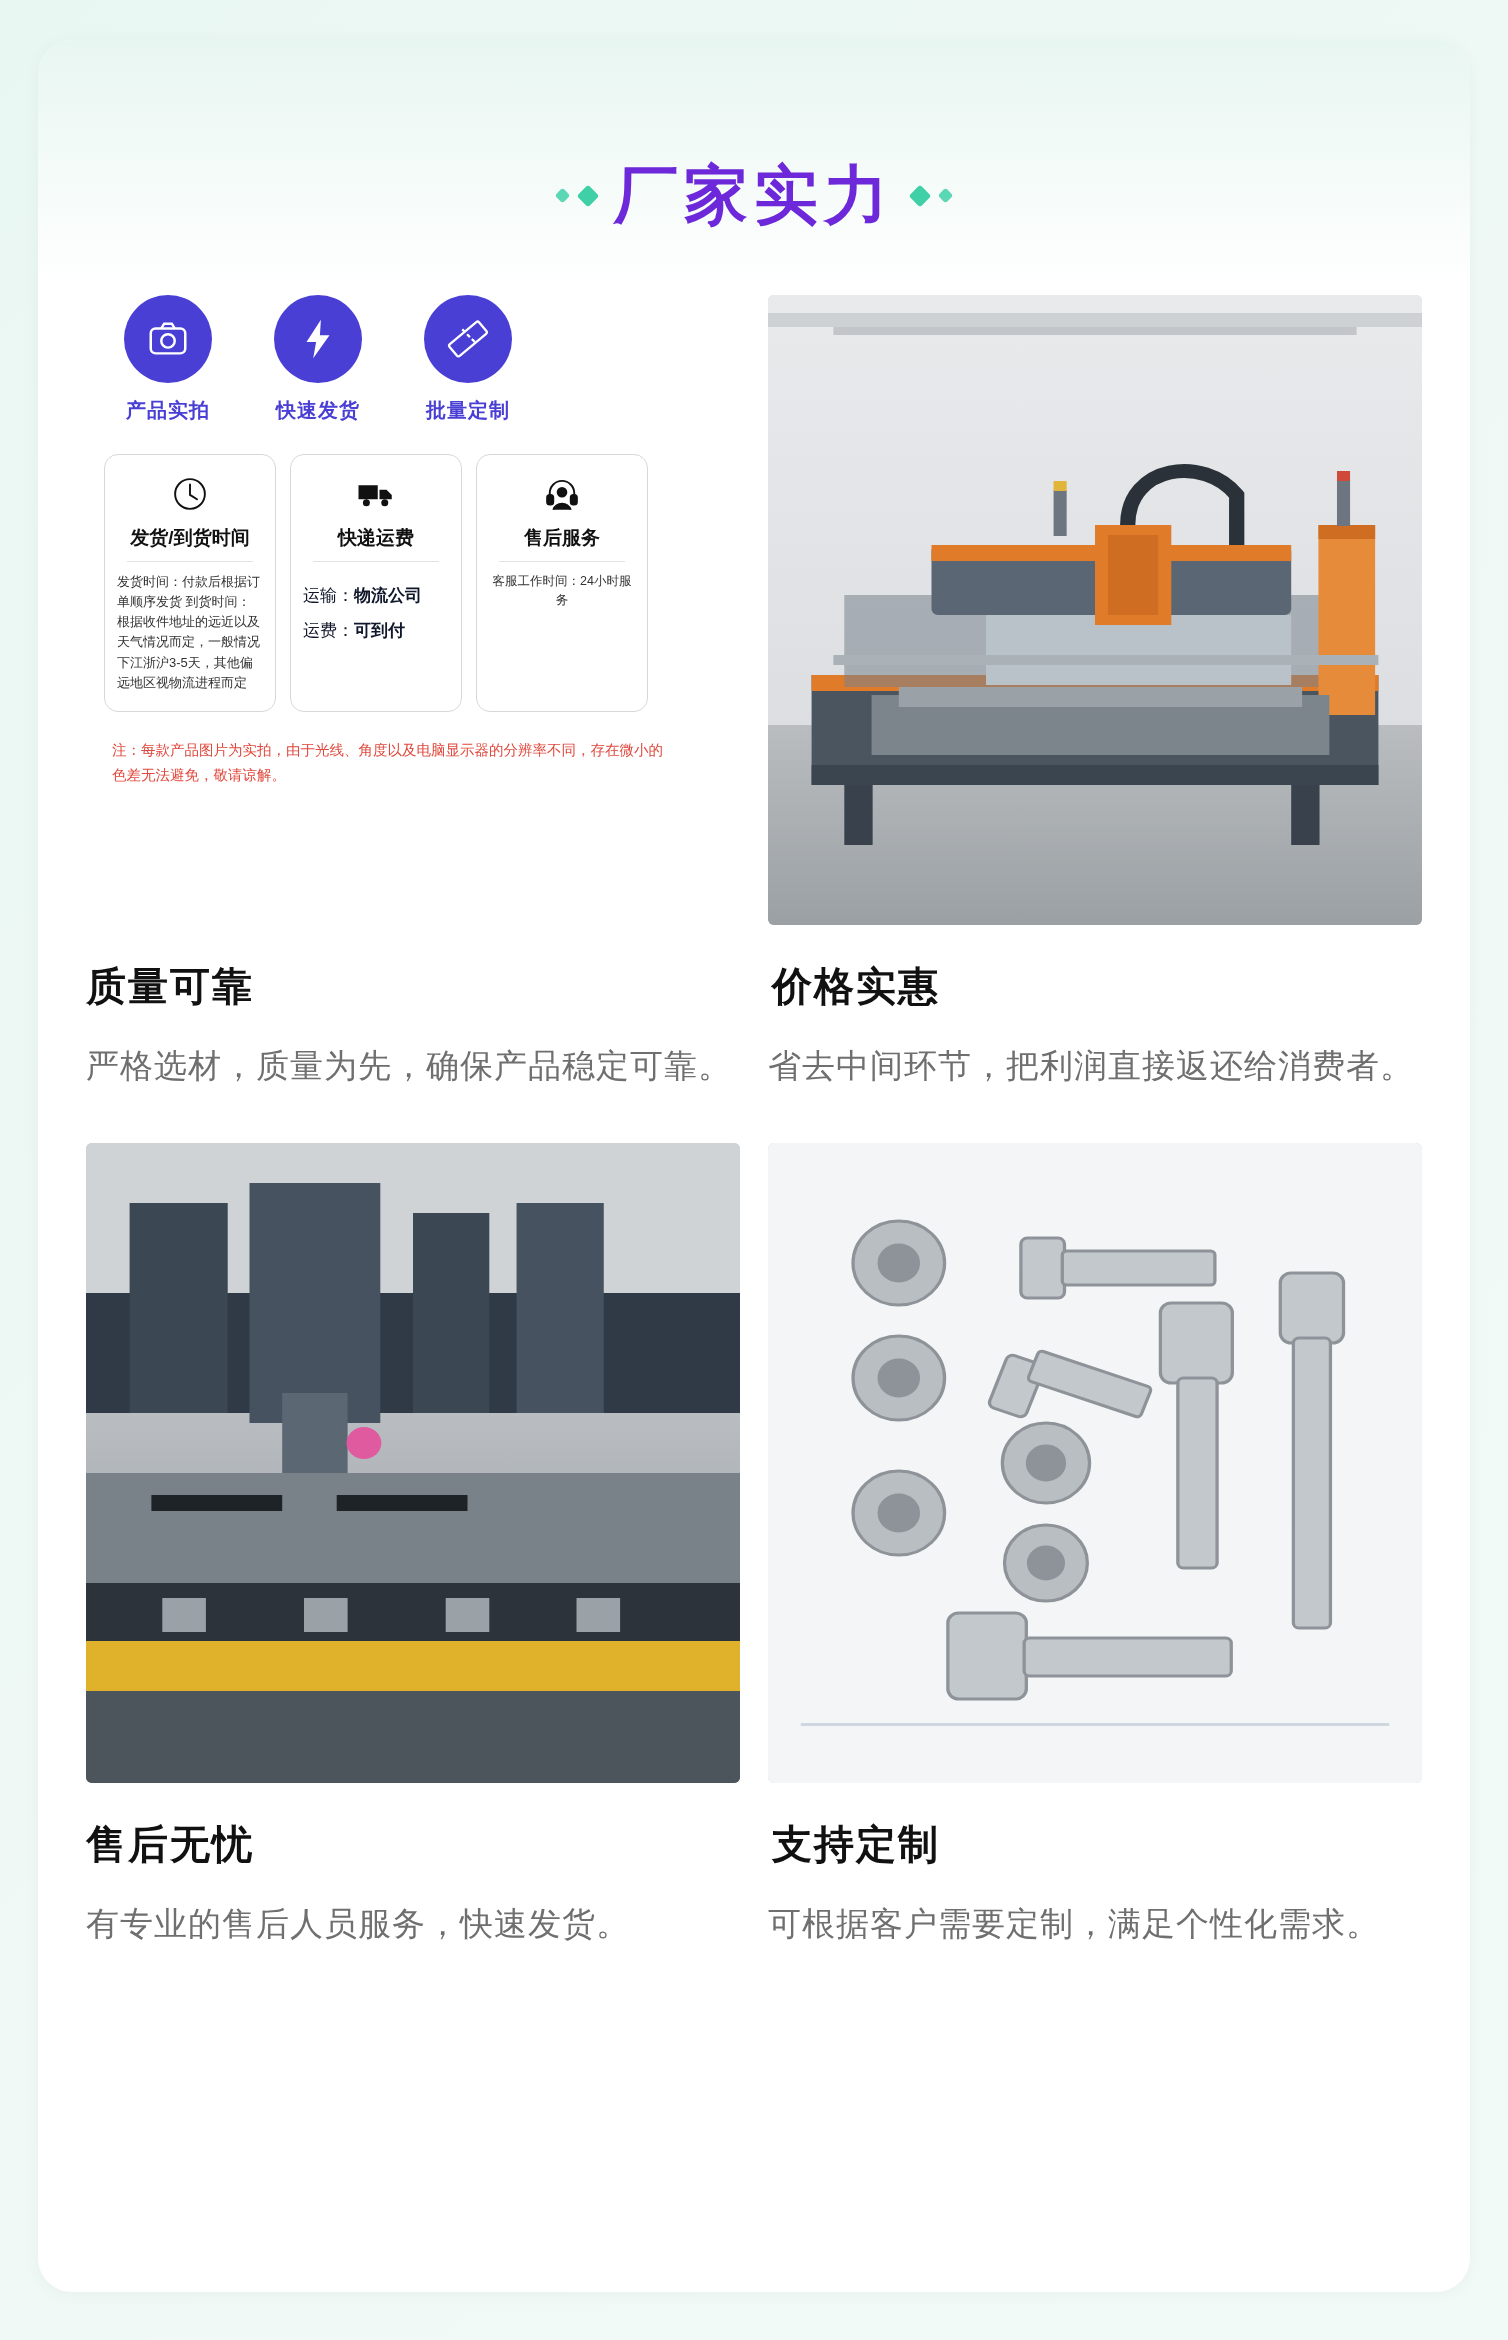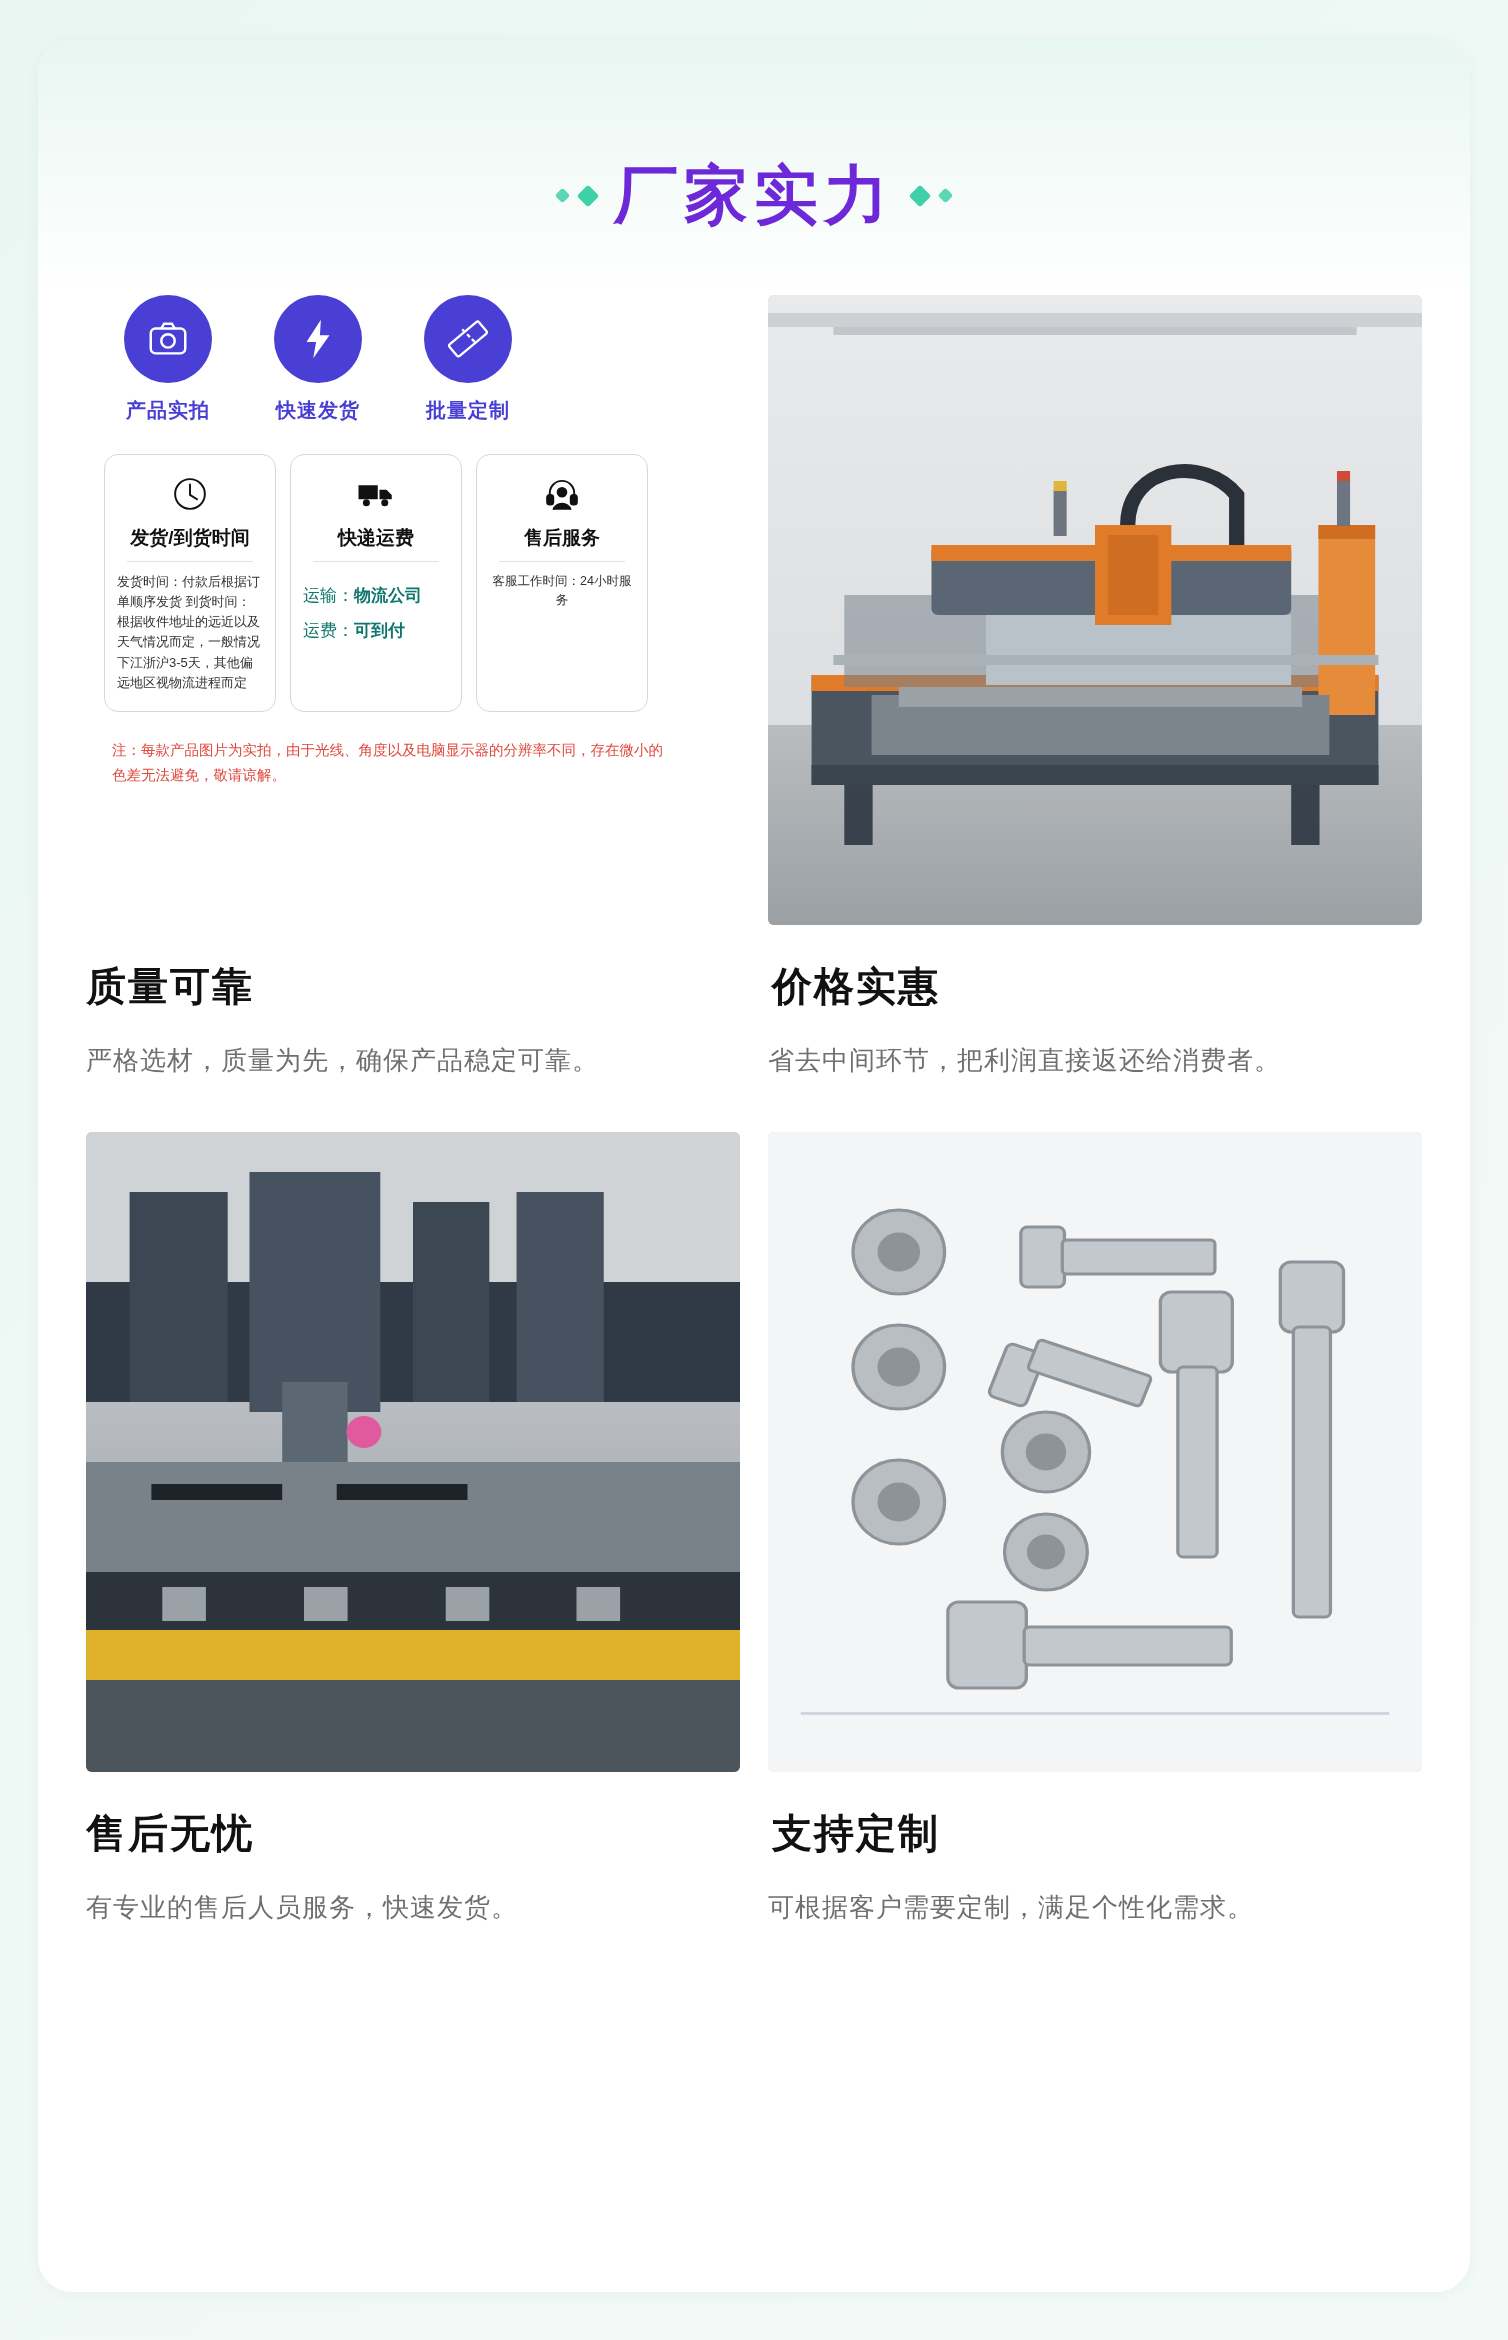--- a/index.html
+++ b/index.html
@@ -103,21 +103,21 @@
   .box-icon svg { width: 42px; height: 42px; }
   .box-title {
     font-size: 19px;
     font-weight: bold;
     color: #111;
     margin-bottom: 10px;
     text-align: center;
   }
   .box-sep { width: 86%; height: 1px; background: #e2e2e2; margin-bottom: 10px; }
   .box-body { font-size: 13px; color: #333; line-height: 1.55; text-align: left; width: 100%; }
-  .kv { font-size: 17px; color: #0f766e; margin: 12px 0 0 0; text-align: left; width: 100%; }
+  .kv { font-size: 17px; color: #0f172a; margin: 12px 0 0 0; text-align: left; width: 100%; }
   .kv b { font-weight: bold; }
   .box-note { font-size: 12.5px; color: #333; text-align: center; line-height: 1.5; }
   .note {
     margin: 26px 0 0 26px;
     color: #e0483c;
     font-size: 14.5px;
     line-height: 1.75;
     max-width: 560px;
   }
 
@@ -145,21 +145,21 @@
   }
   .descs {
     position: relative;
     z-index: 2;
     display: grid;
     grid-template-columns: 1fr 1fr;
     column-gap: 28px;
     margin-top: 26px;
   }
   .desc {
-    font-size: 26px;
+    font-size: 33px;
     line-height: 1.6;
     color: #6f6f6f;
     letter-spacing: 1px;
   }
   .grid-bottom {
     position: relative;
     z-index: 2;
     display: grid;
     grid-template-columns: 1fr 1fr;
     column-gap: 28px;

